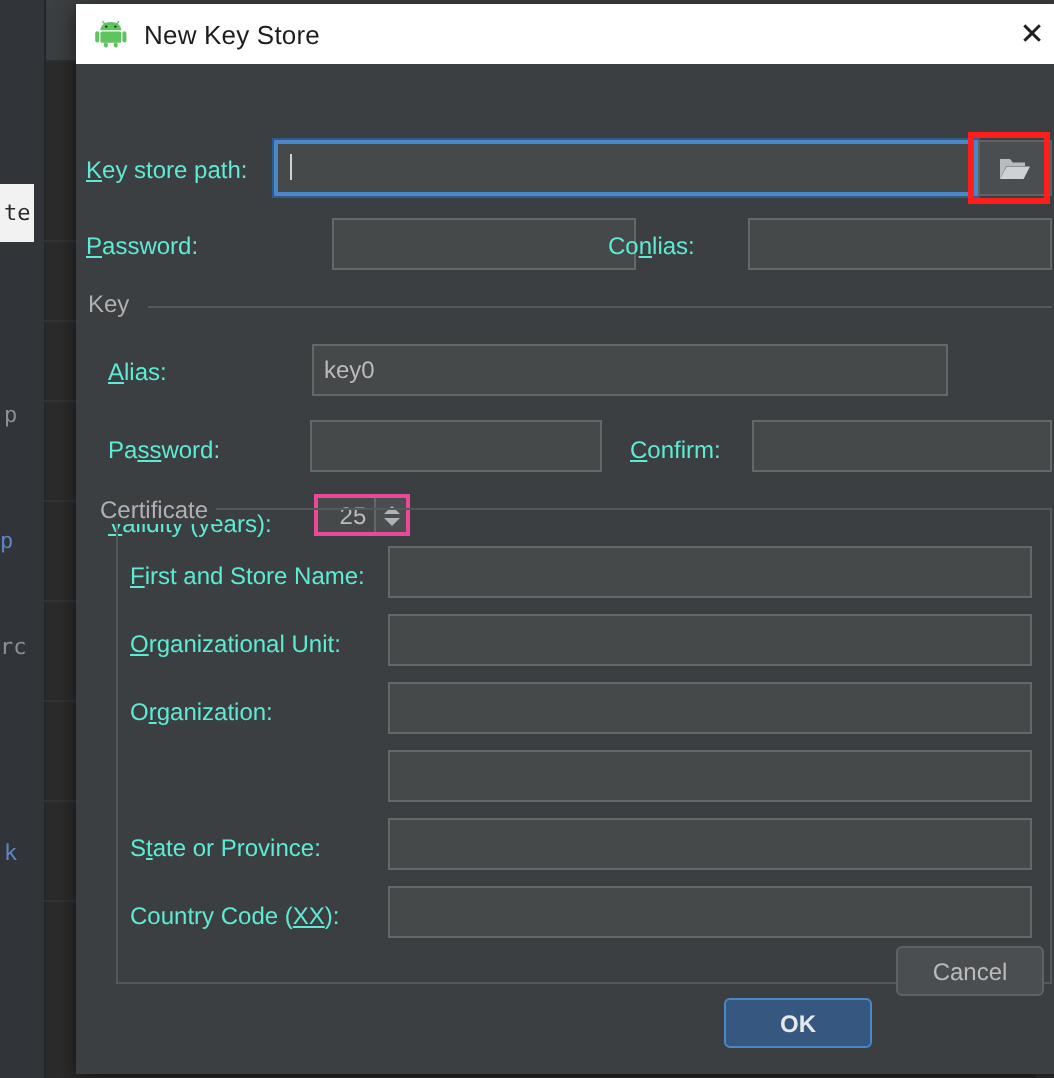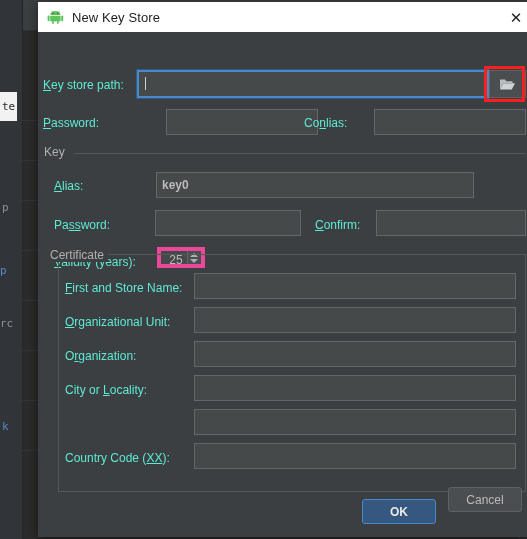--- a/index.html
+++ b/index.html
@@ -185,21 +185,21 @@
   }
   .groupbox {
     position: absolute;
     box-sizing: border-box;
     border: 1px solid #555859;
   }
   .spinner {
     position: absolute;
     box-sizing: border-box;
     display: flex;
-    border: 4px solid #ec4899;
+    border: 2px solid #ec4899;
     background: #45494a;
   }
   .spinner-value {
     width: 26px;
     font-size: 12px;
     color: #bbbbbb;
     line-height: 18px;
     text-align: right;
     padding-right: 4px;
   }
@@ -309,21 +309,21 @@
 
       <span class="lbl" style="left:5px; top:84px;"><u>P</u><span>assword:</span></span>
       <div class="field" style="left:128px; top:77px; width:152px; height:26px; line-height:24px;"><span></span></div>
       <span class="lbl" style="left:266px; top:84px;"><span>Co</span><u>n</u><span>lias:</span></span>
       <div class="field" style="left:336px; top:77px; width:152px; height:26px; line-height:24px;"><span></span></div>
 
       <span class="group-label" style="left:2px; top:113px;">Key</span>
       <div class="hr" style="left:36px; top:121px; width:452px;"></div>
 
       <span class="lbl" style="left:16px; top:147px;"><u>A</u><span>lias:</span></span>
-      <div class="field" style="left:118px; top:140px; width:318px; height:26px; line-height:24px;font-weight:bold;"><span>key0</span></div>
+      <div class="field" style="left:118px; top:140px; width:318px; height:26px; line-height:24px;"><span>key0</span></div>
 
       <span class="lbl" style="left:16px; top:186px;"><span>Pa</span><u>ss</u><span>word:</span></span>
       <div class="field" style="left:117px; top:178px; width:146px; height:26px; line-height:24px;"><span></span></div>
       <span class="lbl" style="left:277px; top:186px;"><u>C</u><span>onfirm:</span></span>
       <div class="field" style="left:338px; top:178px; width:150px; height:26px; line-height:24px;"><span></span></div>
 
       <span class="lbl" style="left:16px; top:223px;text-align:right;"><u>V</u><span>alidity (years):</span></span>
       <div class="spinner" style="left:119px; top:215px; width:48px; height:21px;">
         <div class="spinner-value">25</div>
         <div class="spinner-btns">
@@ -337,26 +337,26 @@
 
       <span class="lbl" style="left:27px; top:249px;"><u>F</u><span>irst and Store Name:</span></span>
       <div class="field" style="left:156px; top:241px; width:322px; height:26px; line-height:24px;"><span></span></div>
 
       <span class="lbl" style="left:27px; top:283px;"><u>O</u><span>rganizational Unit:</span></span>
       <div class="field" style="left:156px; top:275px; width:322px; height:26px; line-height:24px;"><span></span></div>
 
       <span class="lbl" style="left:27px; top:317px;text-align:center;"><span>O</span><u>r</u><span>ganization:</span></span>
       <div class="field" style="left:156px; top:309px; width:322px; height:26px; line-height:24px;"><span></span></div>
 
-      <span class="lbl" style="left:27px; top:351px;"><span>City or </span><u>L</u><span>ocality:</span></span>
       <div class="field" style="left:156px; top:343px; width:322px; height:26px; line-height:24px;"><span></span></div>
 
+      <span class="lbl" style="left:27px; top:385px;"><span>S</span><u>t</u><span>ate or Province:</span></span>
       <div class="field" style="left:156px; top:377px; width:322px; height:26px; line-height:24px;"><span></span></div>
 
       <span class="lbl" style="left:27px; top:419px;"><span>Country Code (</span><u>XX</u><span>):</span></span>
       <div class="field" style="left:156px; top:411px; width:322px; height:26px; line-height:24px;"><span></span></div>
 
       <div class="btn btn-ok" style="left:324px; top:467px; width:74px;">OK</div>
-      <div class="btn btn-cancel" style="left:410px; top:455px; width:74px;">Cancel</div>
+      <div class="btn btn-cancel" style="left:410px; top:441px; width:74px;">Cancel</div>
 
     </div>
   </div>
 </div>
 
 </body></html>

